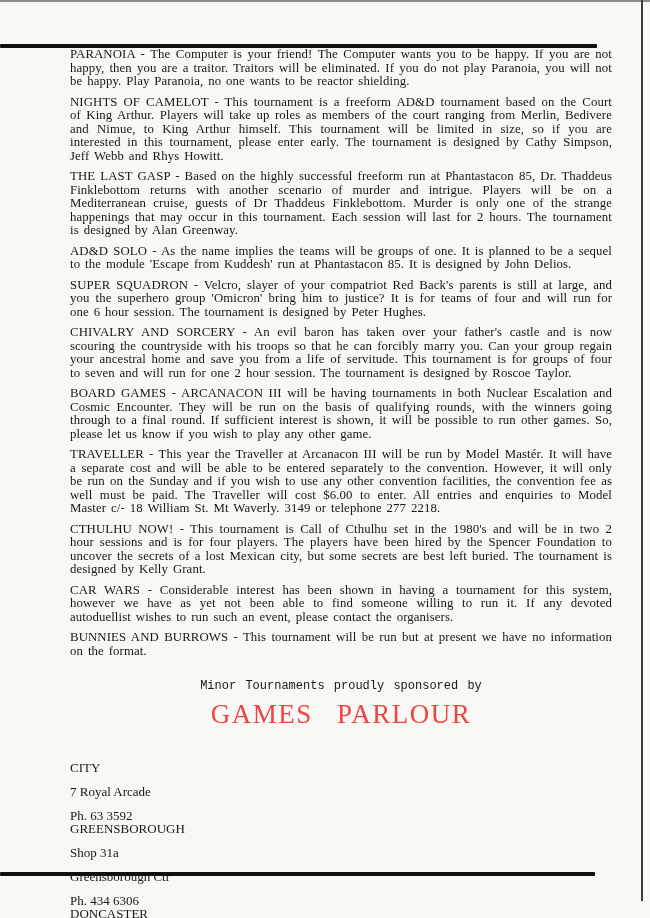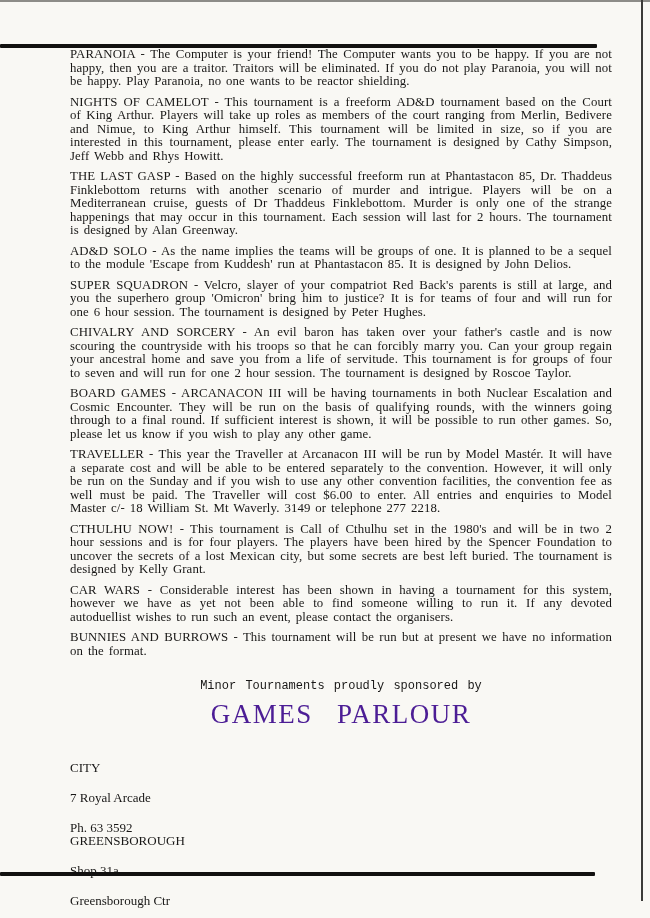--- a/index.html
+++ b/index.html
@@ -53,35 +53,35 @@
     font-family: Liberation Mono, monospace;
   }
   .sponsor-name {
     margin: 7px 0 0 0;
     text-align: center;
     font-size: 27px;
     line-height: 28px;
     font-weight: normal;
     letter-spacing: 1.5px;
     word-spacing: 16px;
-    color: #4c1d95;
+    color: #ef4444;
   }
 
   .locations {
     margin-top: 33px;
     display: flex;
     flex-direction: column;
   }
   .loc { font-size: 13px; line-height: 13px; }
   .loc-0 { width: 138px; }
   .loc-1 { width: 152px; }
   .loc-2 { width: 128px; }
   .loc-3 { width: 124px; }
   .loc-name { margin-bottom: 0; }
-  .loc-line { margin-top: 17px; }
+  .loc-line { margin-top: 11px; }
   .loc div { white-space: nowrap; }
 </style>
 </head>
 <body>
 
 <div class="page">
 
   <div class="scan-top-line"></div>
   <div class="scan-right-line"></div>
   <div class="rule rule-top"></div>

